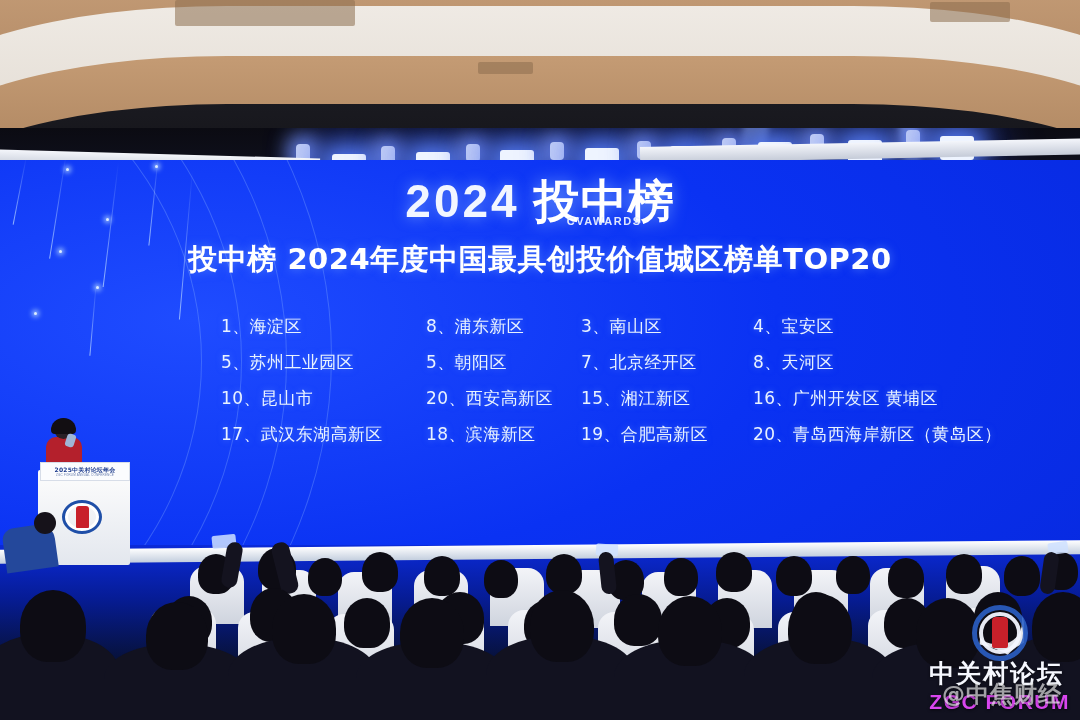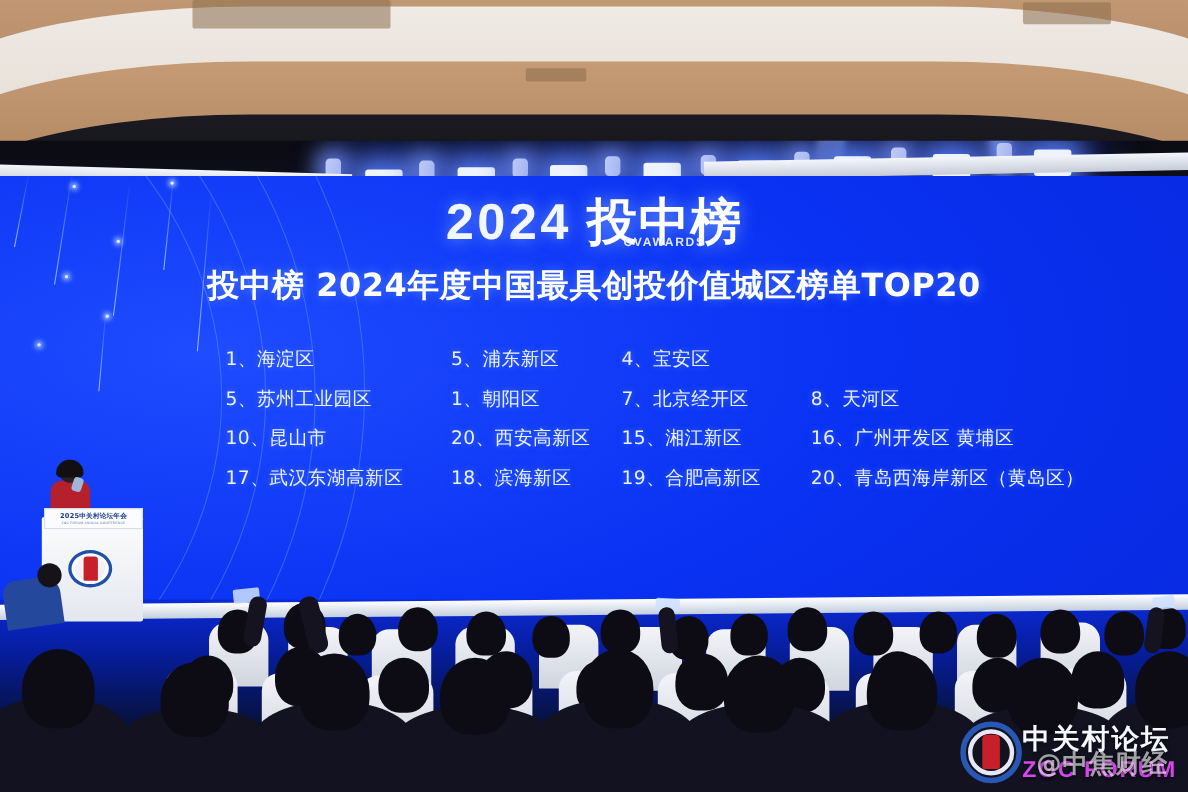--- a/index.html
+++ b/index.html
@@ -59,21 +59,21 @@
       letter-spacing:1px;text-shadow:0 0 16px rgba(150,195,255,.7);
       font-family:"DejaVu Sans","Liberation Sans",sans-serif;}
   .logo-sub{position:absolute;left:0;right:0;bottom:-3px;font-size:11px;font-weight:700;
       letter-spacing:1.5px;color:#eaf1ff;opacity:.95;margin-top:27px;}
 
   .slide-title{position:absolute;left:0;top:80px;width:1080px;text-align:center;
       font-size:29px;font-weight:700;color:#ffffff;letter-spacing:.5px;
       text-shadow:0 0 10px rgba(120,170,255,.55);
       font-family:"DejaVu Sans","Liberation Sans",sans-serif;}
 
-  .list{position:absolute;left:205px;top:155px;width:810px;}
+  .list{position:absolute;left:221px;top:155px;width:810px;}
   .list-row{display:flex;margin-bottom:13px;}
   .cell{font-size:17px;color:#e9f2ff;letter-spacing:.4px;white-space:nowrap;
       text-shadow:0 0 6px rgba(120,170,255,.5);
       font-family:"DejaVu Sans","Liberation Sans",sans-serif;}
   .c0{width:205px;} .c1{width:155px;} .c2{width:172px;} .c3{width:auto;}
 
   
   .lower{position:absolute;left:0;top:545px;width:1080px;height:175px;
       background:linear-gradient(180deg,#0b2ad8,#061c96 30%,#07102e 70%,#05060f);}
   .floor-strip{position:absolute;left:-30px;top:545px;width:1140px;height:14px;
@@ -111,21 +111,21 @@
   
   .audience{position:absolute;left:0;top:528px;width:1080px;height:192px;overflow:hidden;}
   .chair{position:absolute;bottom:0;border-radius:16px 16px 0 0;
       background:linear-gradient(180deg,#f3f4f8,#cfd4de);}
   .head{position:absolute;border-radius:50% 50% 42% 42%;background:#0d0c14;}
   .shoulder{position:absolute;border-radius:46% 46% 0 0;background:#121220;}
   .phone{position:absolute;border-radius:2px;background:#cfe0ff;opacity:.85;}
   .arm{position:absolute;border-radius:8px;background:#14131f;}
 
   
-  .wm{position:absolute;right:10px;bottom:8px;display:flex;align-items:center;}
+  .wm{position:absolute;right:10px;bottom:8px;display:flex;align-items:center;flex-direction:column;}
   .wm-logo{position:relative;width:56px;height:56px;}
   .wm-ring{position:absolute;inset:0;border-radius:50%;border:5px solid #2b5fc4;opacity:.9;}
   .wm-ring2{position:absolute;inset:7px;border-radius:50%;border:4px solid #f2f5ff;opacity:.95;}
   .wm-p{position:absolute;left:20px;top:12px;width:16px;height:31px;background:#c8202a;
       border-radius:4px 4px 2px 2px;}
   .wm-text{display:flex;flex-direction:column;line-height:1;}
   .wm-cn{font-size:25px;font-weight:800;color:#f6f8ff;letter-spacing:2px;
       text-shadow:0 1px 3px rgba(0,0,0,.6);
       font-family:"DejaVu Sans","Liberation Sans",sans-serif;}
   .wm-en{font-size:21px;font-weight:800;color:#d946ef;letter-spacing:1.5px;margin-top:5px;
@@ -209,26 +209,27 @@
               <span class="logo-sub">CVAWARDS</span>
             </span>
           </div>
         </div>
 
         <div class="slide-title">投中榜 2024年度中国最具创投价值城区榜单TOP20</div>
 
         <div class="list">
           <div class="list-row">
             <span class="cell c0">1、海淀区</span>
-            <span class="cell c1">5、浦东新区</span>
+            <span class="cell c1">8、浦东新区</span>
+            <span class="cell c2">3、南山区</span>
             <span class="cell c3">4、宝安区</span>
           </div>
           <div class="list-row">
             <span class="cell c0">5、苏州工业园区</span>
-            <span class="cell c1">1、朝阳区</span>
+            <span class="cell c1">5、朝阳区</span>
             <span class="cell c2">7、北京经开区</span>
             <span class="cell c3">8、天河区</span>
           </div>
           <div class="list-row">
             <span class="cell c0">10、昆山市</span>
             <span class="cell c1">20、西安高新区</span>
             <span class="cell c2">15、湘江新区</span>
             <span class="cell c3">16、广州开发区 黄埔区</span>
           </div>
           <div class="list-row">

